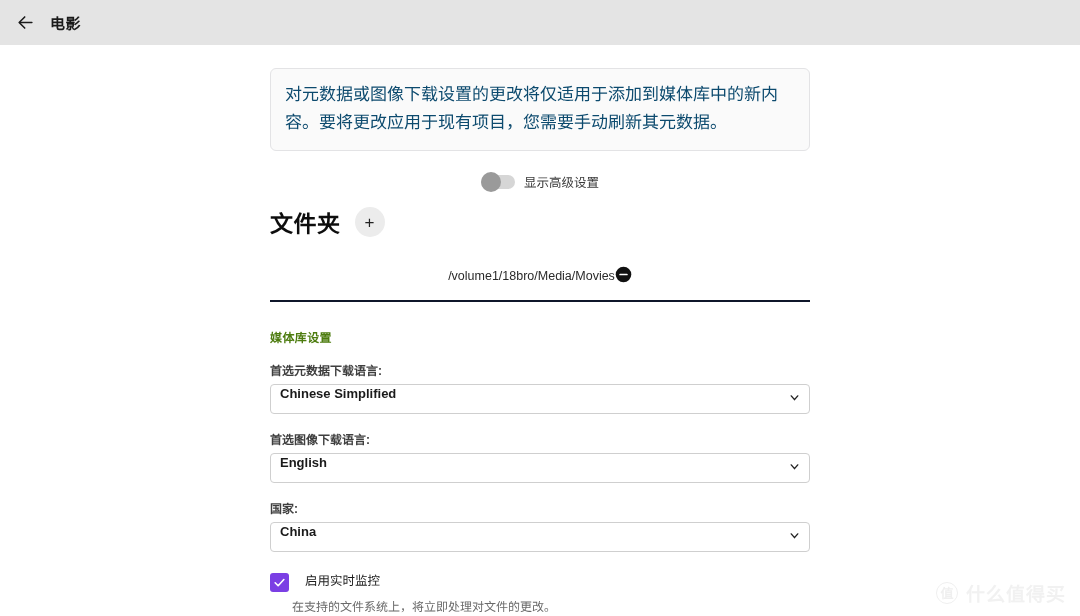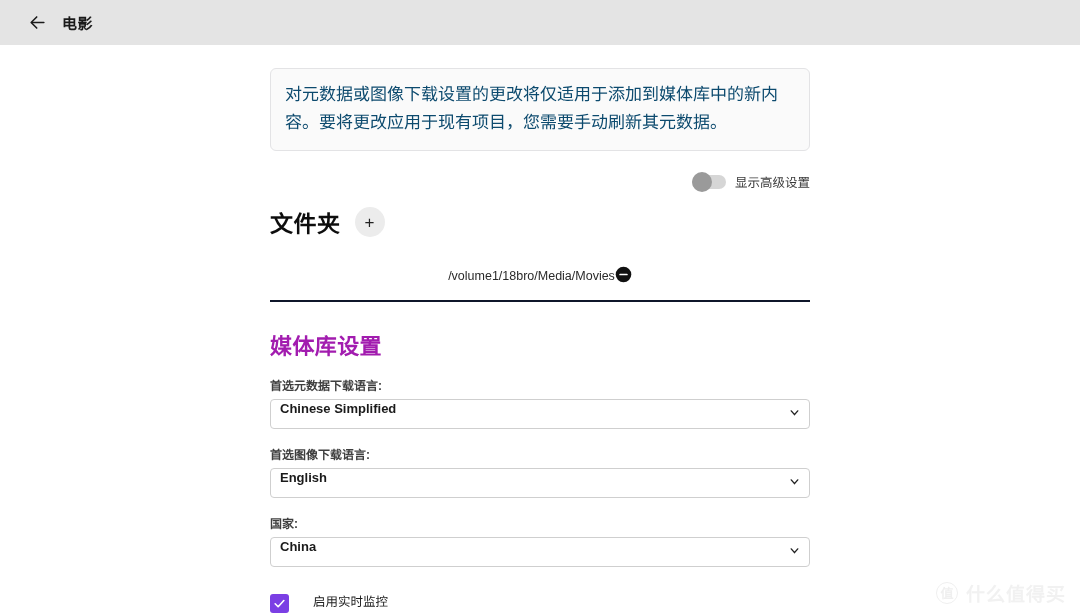--- a/index.html
+++ b/index.html
@@ -17,21 +17,21 @@
     overflow: hidden;
     position: relative;
   }
 
   
   .appbar {
     height: 45px;
     background: #e4e4e4;
     display: flex;
     align-items: center;
-    padding-left: 20px;
+    padding-left: 8px;
     gap: 4px;
   }
   .back-btn {
     width: 34px;
     height: 34px;
     display: flex;
     align-items: center;
     justify-content: center;
     border: none;
     background: transparent;
@@ -70,21 +70,21 @@
     padding: 12px 14px 13px 14px;
     font-size: 17px;
     line-height: 1.65;
     color: #0c4a6e;
   }
 
   
   .toggle-row {
     display: flex;
     align-items: center;
-    justify-content: flex-end;
+    justify-content: center;
     gap: 9px;
     margin-top: 21px;
     padding-right: 0px;
   }
   .switch {
     width: 34px;
     height: 14px;
     border-radius: 8px;
     background: #d6d6d6;
     position: relative;
@@ -150,23 +150,23 @@
   .remove-btn {
     border: none;
     background: transparent;
     padding: 0;
     cursor: pointer;
     display: flex;
     align-items: center;
   }
 
   .h-md {
-    font-size: 22px;
-    font-weight: 700;
-    color: #a21caf;
+    font-size: 12px;
+    font-weight: 700;
+    color: #4d7c0f;
     letter-spacing: .4px;
     margin: 26px 0 0 0;
   }
 
   
   .field { margin-top: 16px; font-weight: bold; }
   .field-label {
     font-size: 12px;
     color: #3f3f3f;
     display: block;
@@ -195,22 +195,22 @@
     right: 9px;
     top: 50%;
     transform: translateY(-50%);
     pointer-events: none;
   }
 
   
   .check-row {
     display: flex;
     align-items: flex-start;
-    gap: 24px;
-    margin-top: 26px;
+    gap: 16px;
+    margin-top: 20px;
   }
   .cbox {
     width: 19px;
     height: 19px;
     border-radius: 3px;
     background: #7b3fe4;
     flex: 0 0 auto;
     display: flex;
     align-items: center;
     justify-content: center;

